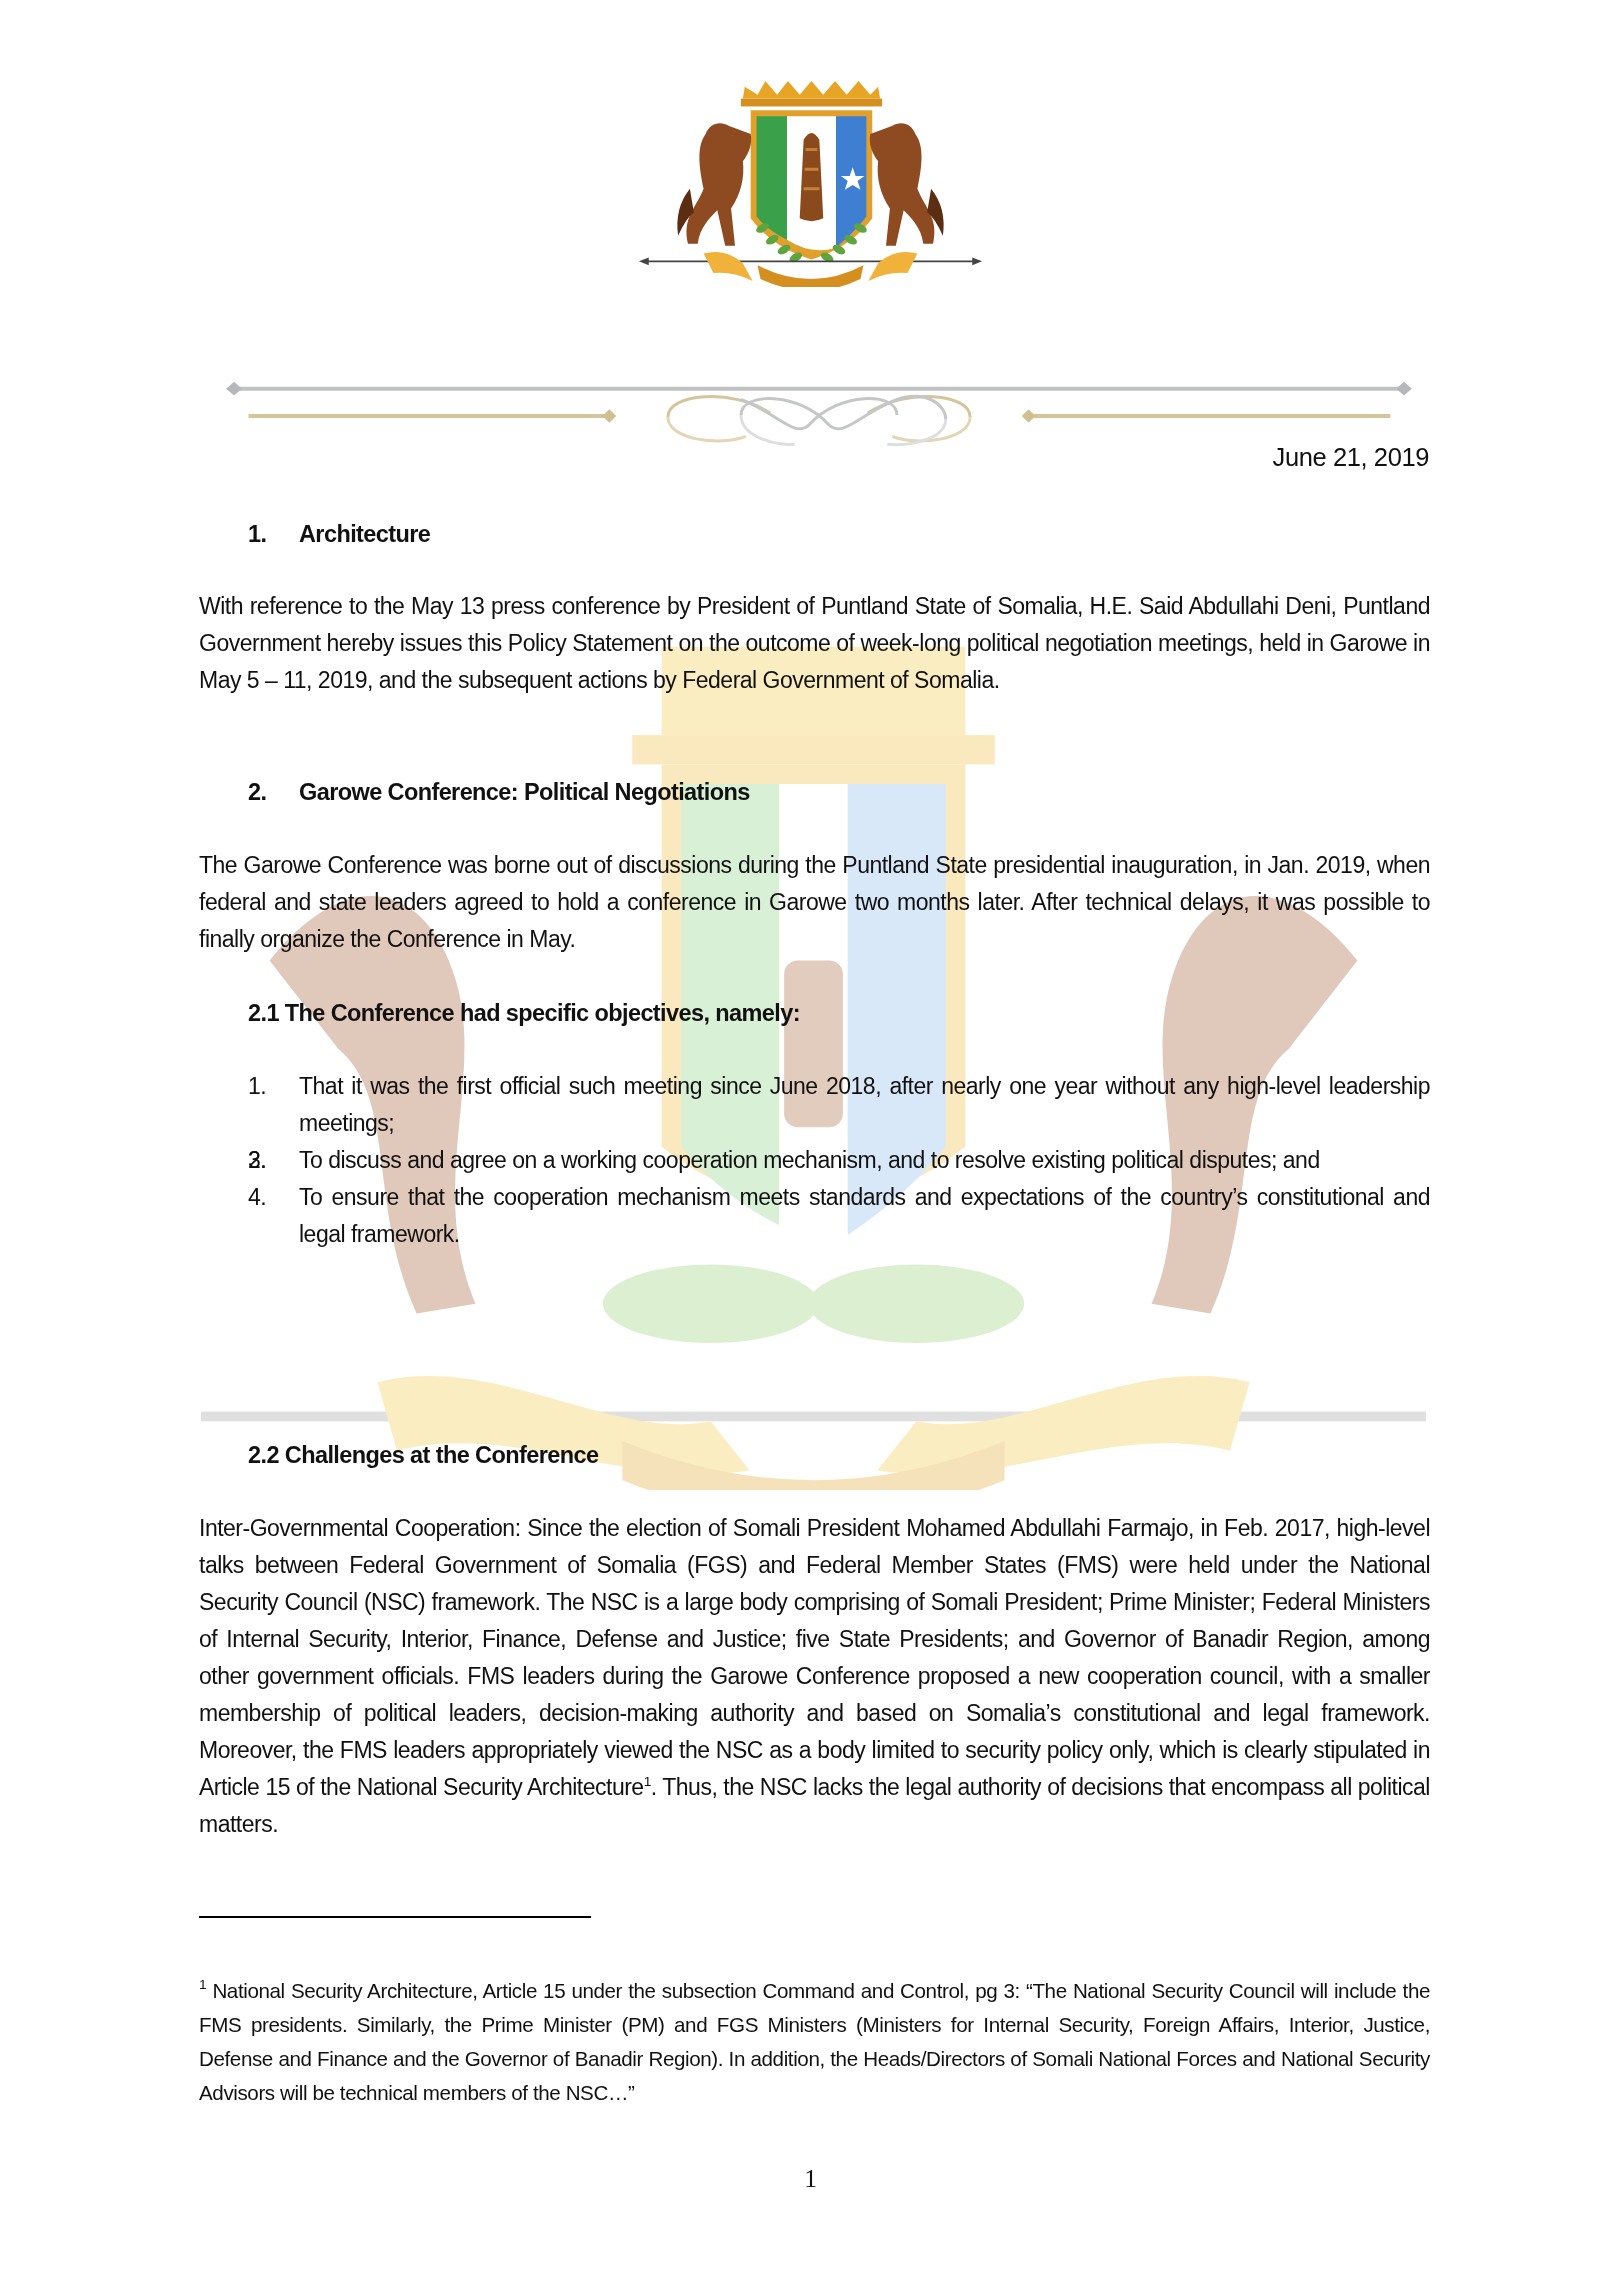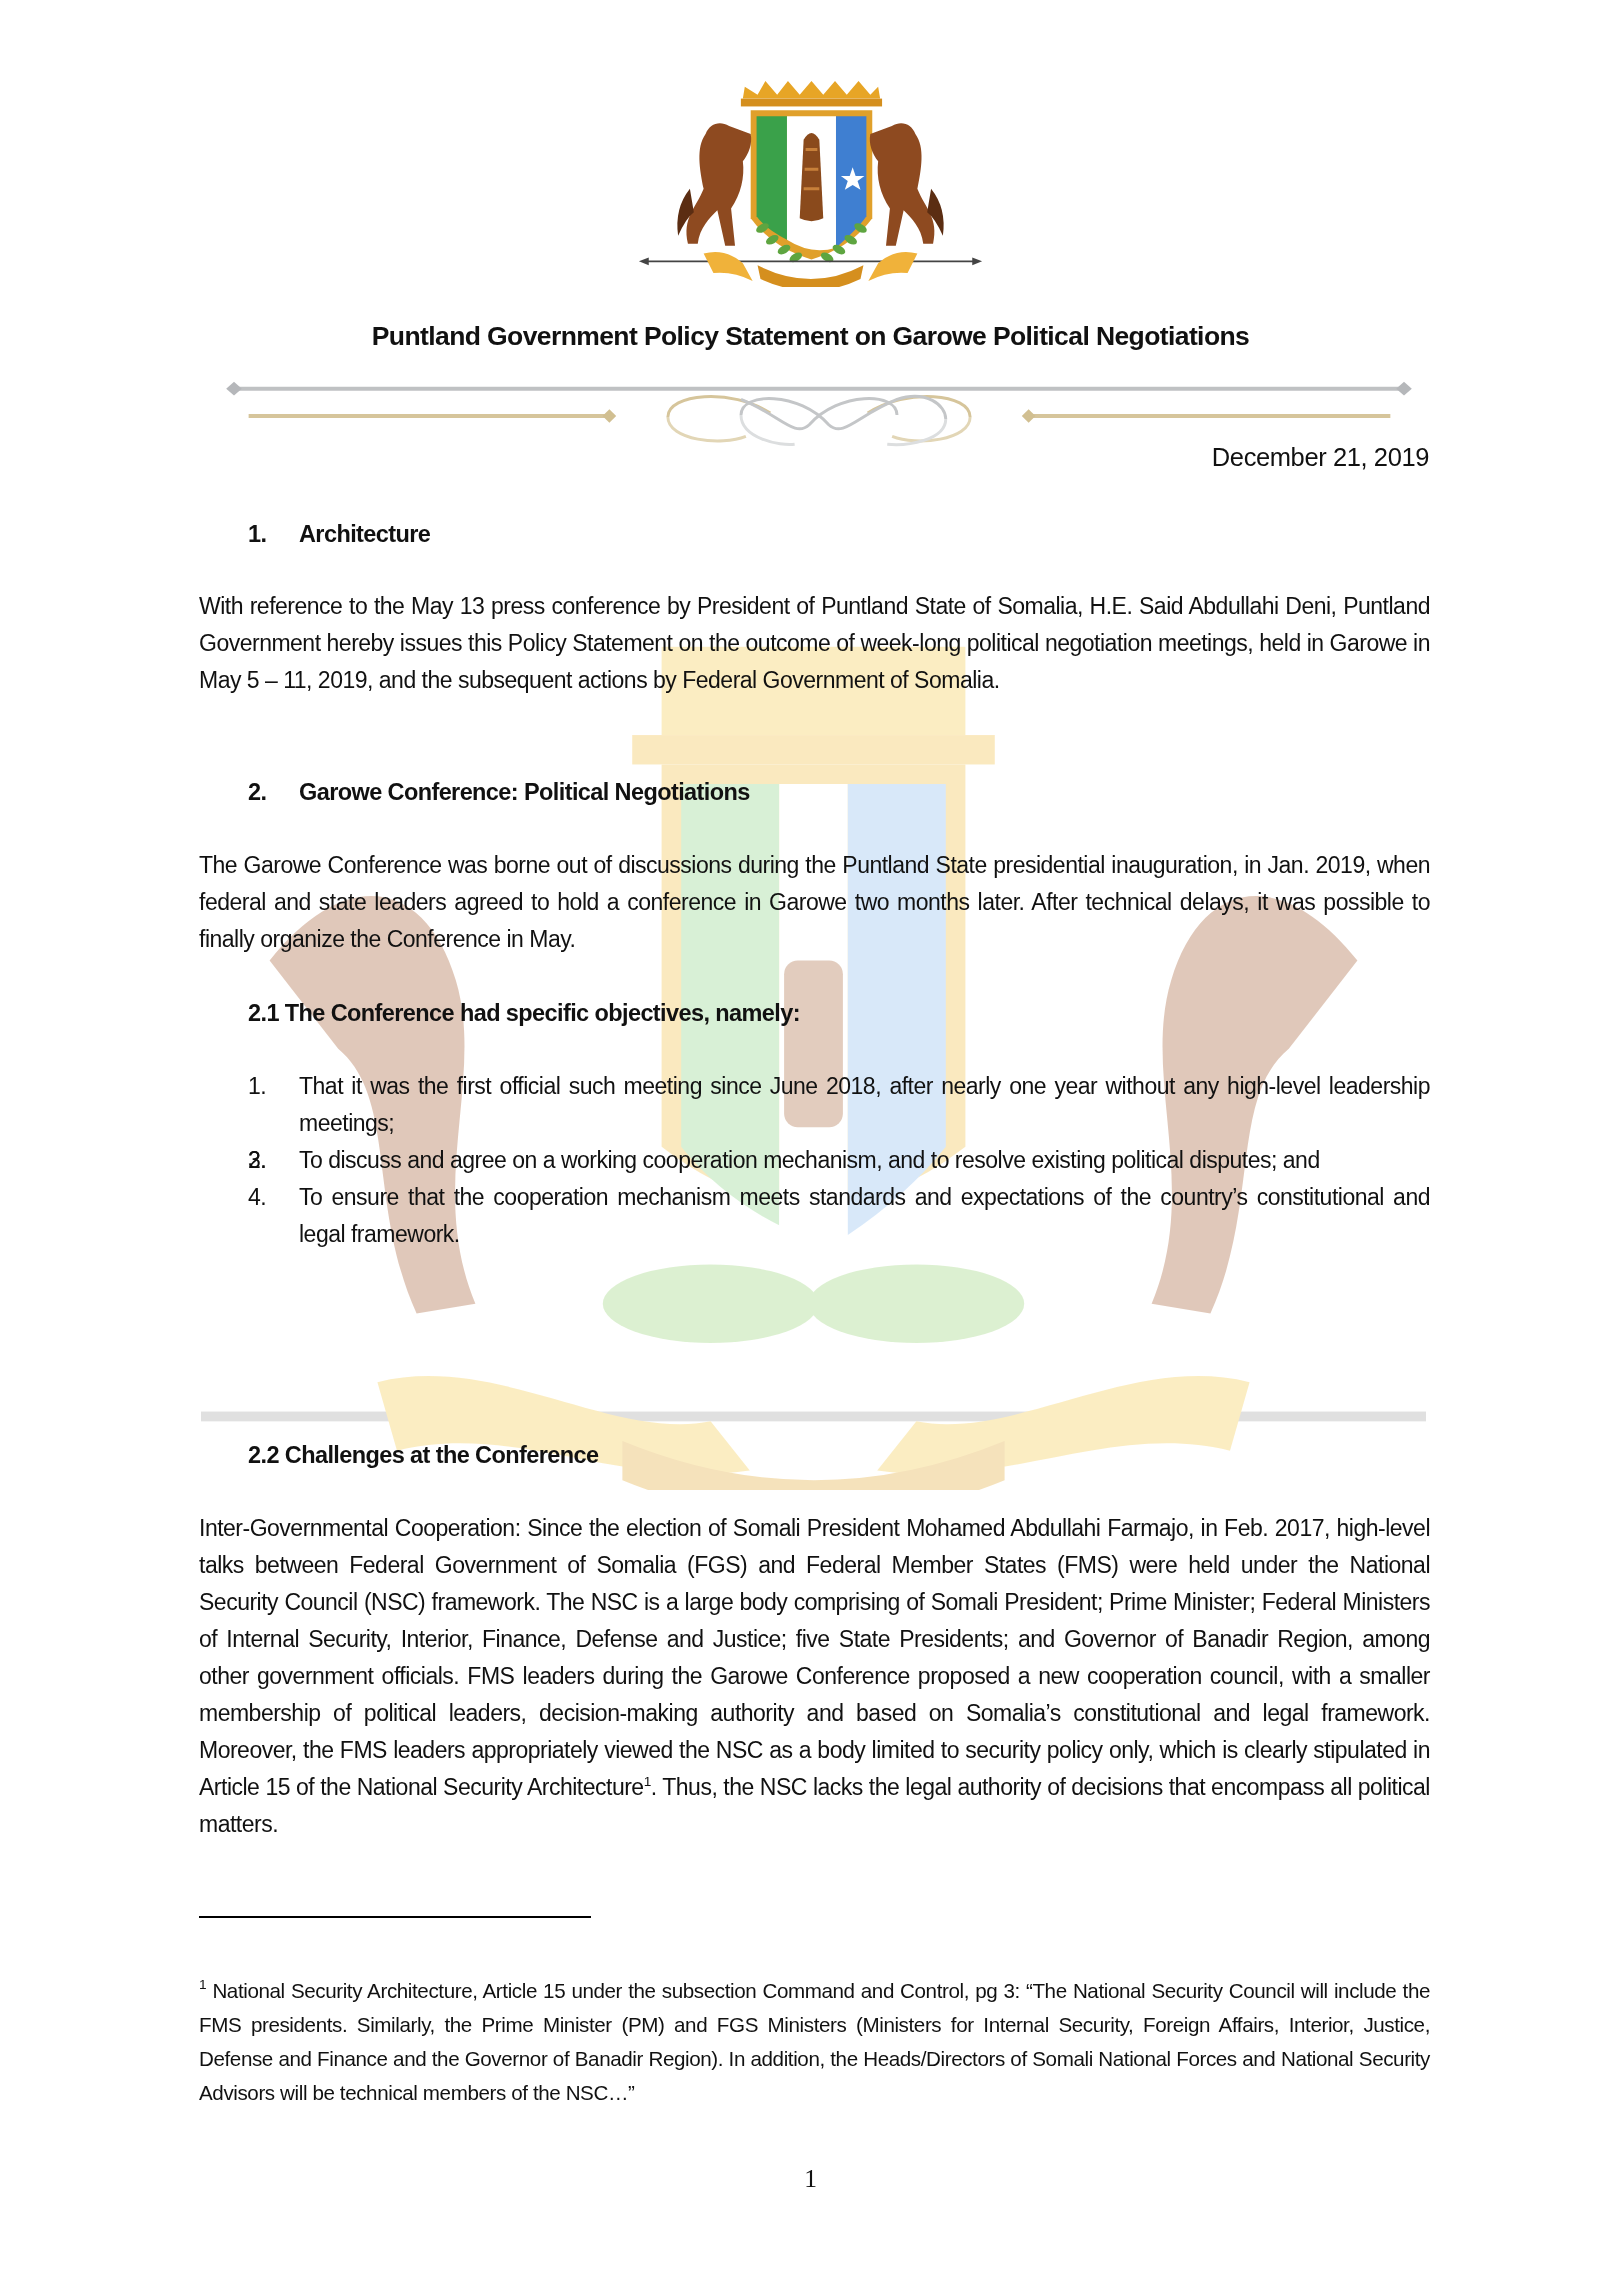--- a/index.html
+++ b/index.html
@@ -81,21 +81,20 @@
 
     <line x1="10" y1="194" x2="348" y2="194" stroke="#444" stroke-width="2"></line>
     <polygon points="4,194 14,190 14,198" fill="#444"></polygon>
     <polygon points="354,194 344,190 344,198" fill="#444"></polygon>
 
     <path d="M70 186 Q92 180 110 196 L120 214 Q100 204 80 206 Z" fill="#f0b23a"></path>
     <path d="M288 186 Q266 180 248 196 L238 214 Q258 204 278 206 Z" fill="#f0b23a"></path>
     <path d="M125 198 Q180 226 233 198 L230 212 Q180 236 128 212 Z" fill="#d58f1e"></path>
   </svg>
 
-  <div class="title">Puntland Government Policy Statement on Garowe Political Negotiations</div>
 
   <svg class="divider" viewBox="0 0 1220 80">
     <line x1="10" y1="13" x2="1210" y2="13" stroke="#bfc1c3" stroke-width="4"></line>
     <polygon points="2,13 10,6 18,13 10,20" fill="#b5b7ba"></polygon>
     <polygon points="1202,13 1210,6 1218,13 1210,20" fill="#b5b7ba"></polygon>
     <line x1="25" y1="41" x2="395" y2="41" stroke="#d6c59b" stroke-width="4"></line>
     <polygon points="388,41 395,34 402,41 395,48" fill="#d1bf91"></polygon>
     <line x1="825" y1="41" x2="1196" y2="41" stroke="#d6c59b" stroke-width="4"></line>
     <polygon points="818,41 825,34 832,41 825,48" fill="#d1bf91"></polygon>
     <g fill="none" stroke-width="3">
@@ -103,21 +102,21 @@
       <path d="M455 42 C455 66 510 72 535 62" stroke="#e2d6b6"></path>
       <path d="M765 42 C765 18 700 12 660 38" stroke="#d6c59b"></path>
       <path d="M765 42 C765 66 710 72 685 62" stroke="#e2d6b6"></path>
       <path d="M530 40 C530 16 590 16 620 50 C635 64 650 40 690 24 C720 14 740 30 740 44" stroke="#c4c6c8"></path>
       <path d="M690 40 C690 16 630 16 600 50 C585 64 570 40 530 24" stroke="#c4c6c8"></path>
       <path d="M530 40 C530 64 570 72 585 70" stroke="#dcdedf"></path>
       <path d="M740 44 C740 66 700 72 680 70" stroke="#dcdedf"></path>
     </g>
   </svg>
 
-  <div class="date">December 21, 2019</div>
+  <div class="date">June 21, 2019</div>
 
   <div class="content">
 
     <div class="h" style="left:49px; top:516px;">
       <span class="num">1.</span><span>Architecture</span>
     </div>
     <div class="para" style="top:588px;">With reference to the May 13 press conference by President of Puntland State of Somalia, H.E. Said Abdullahi Deni, Puntland Government hereby issues this Policy Statement on the outcome of week-long political negotiation meetings, held in Garowe in May 5 – 11, 2019, and the subsequent actions by Federal Government of Somalia.</div>
 
     <div class="h" style="left:49px; top:774px;">
       <span class="num">2.</span><span>Garowe Conference: Political Negotiations</span>

